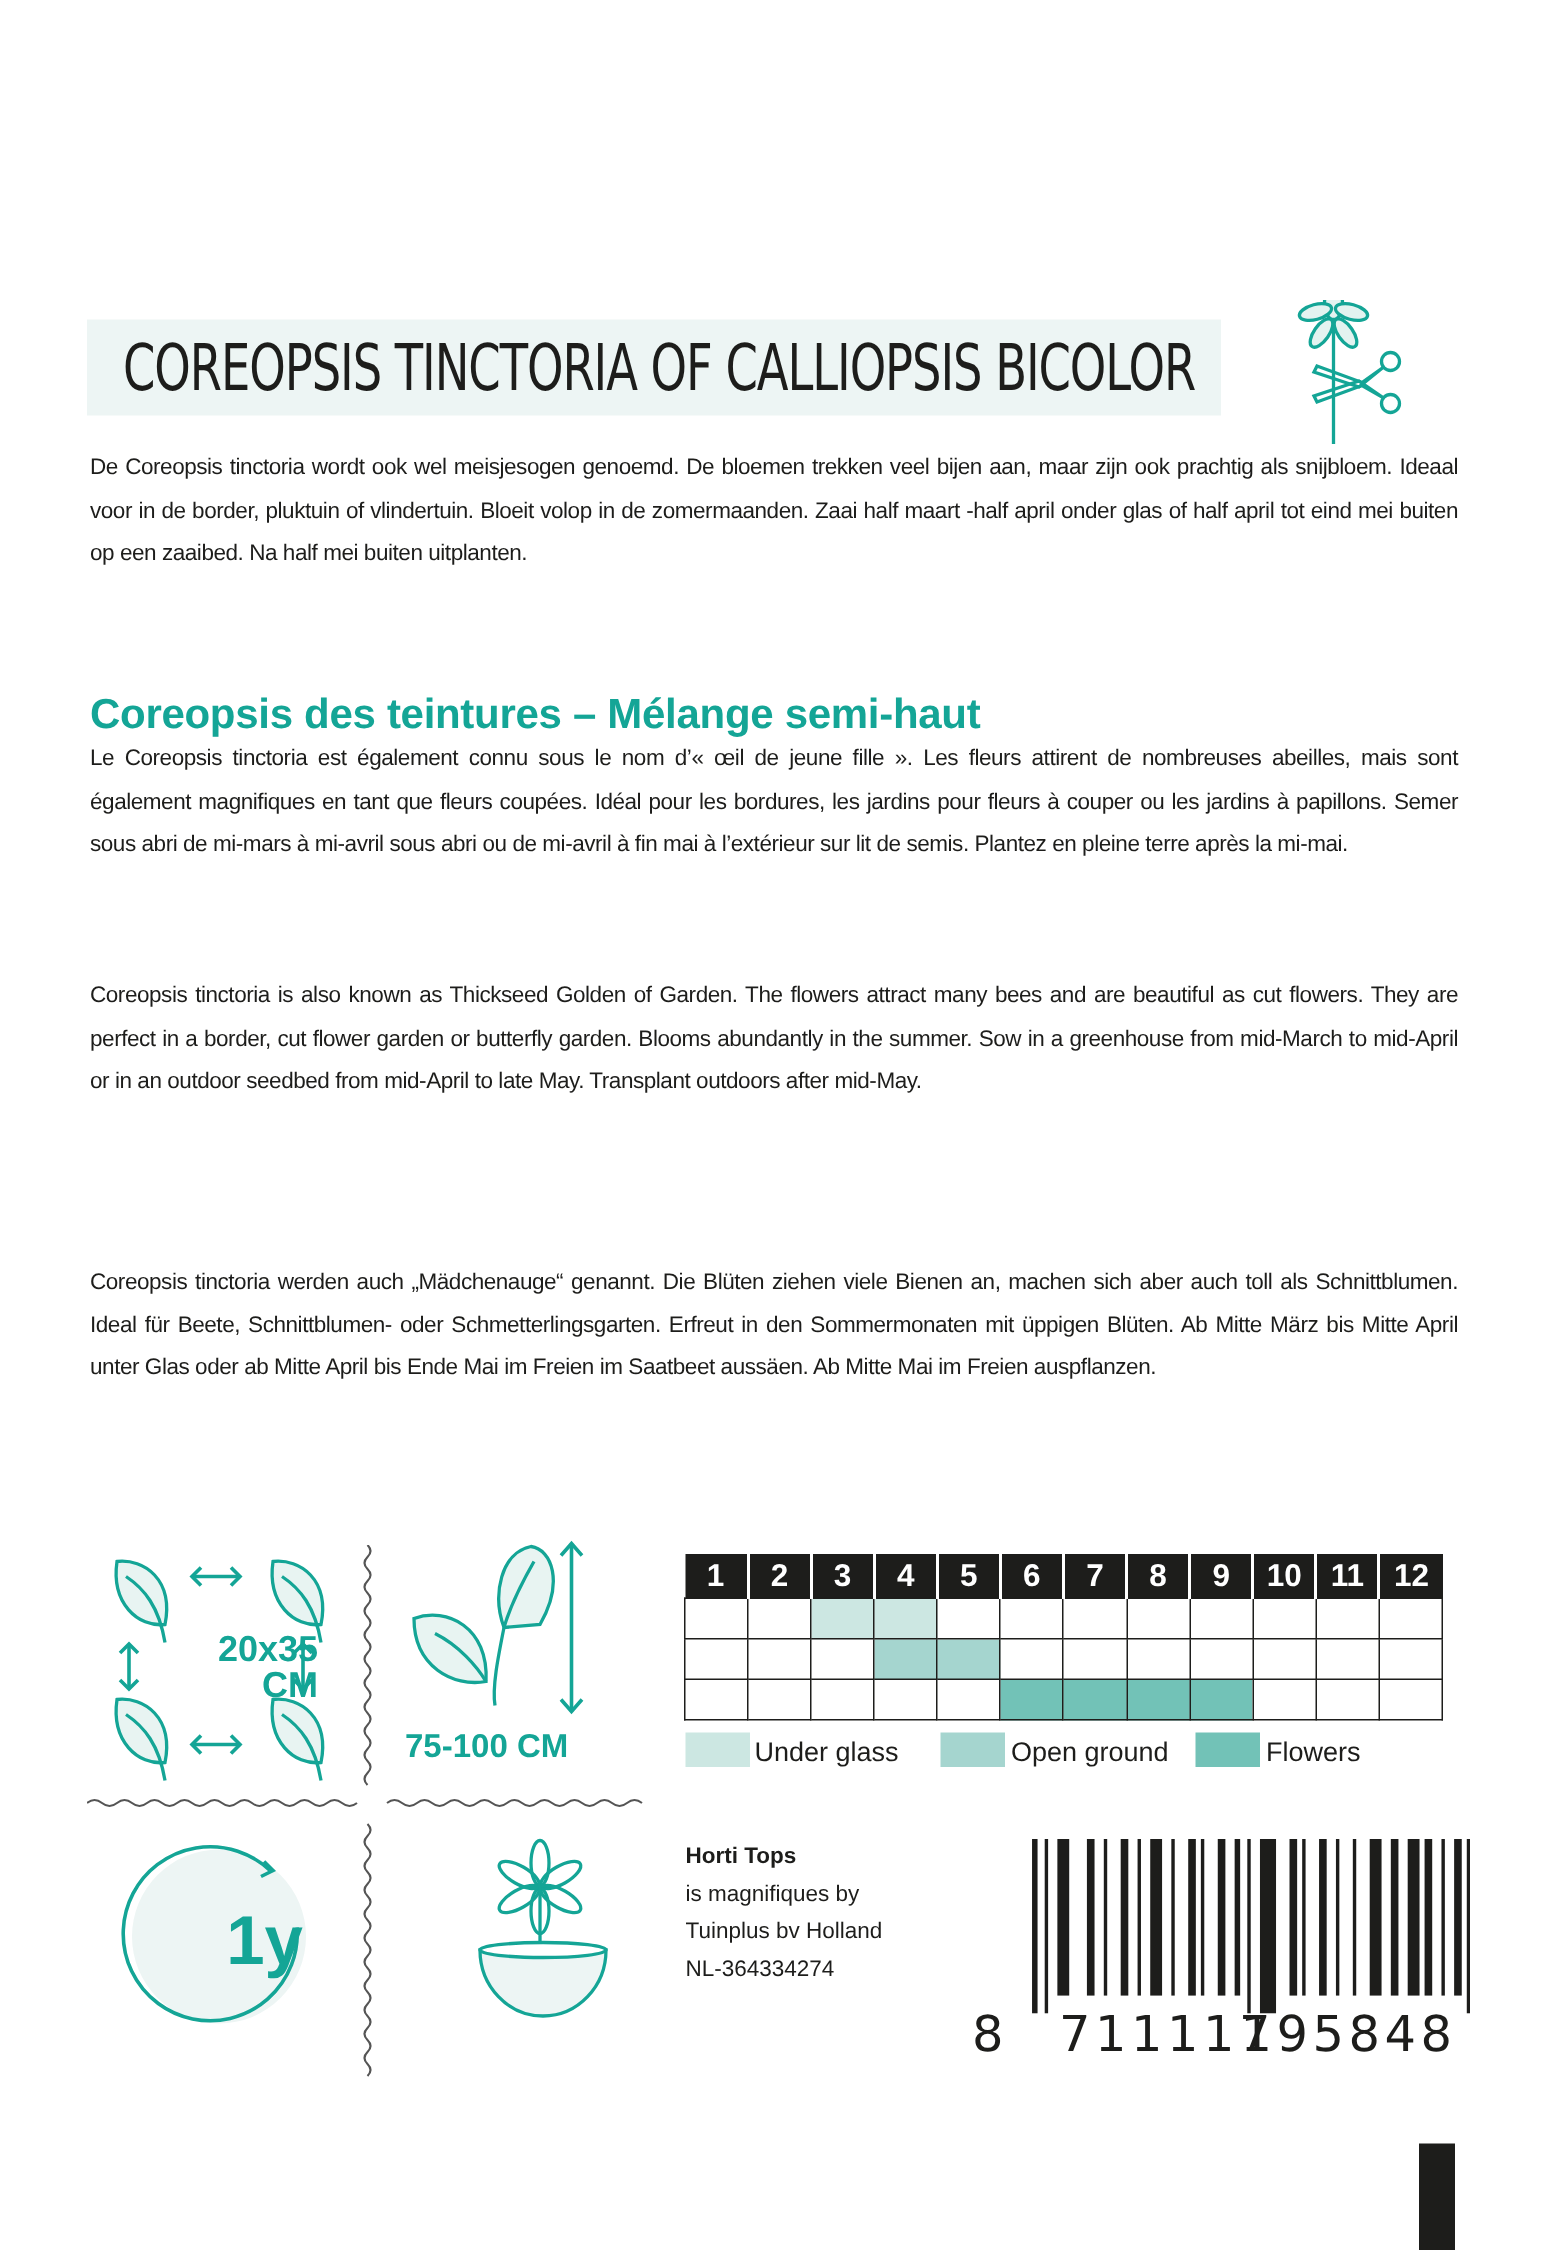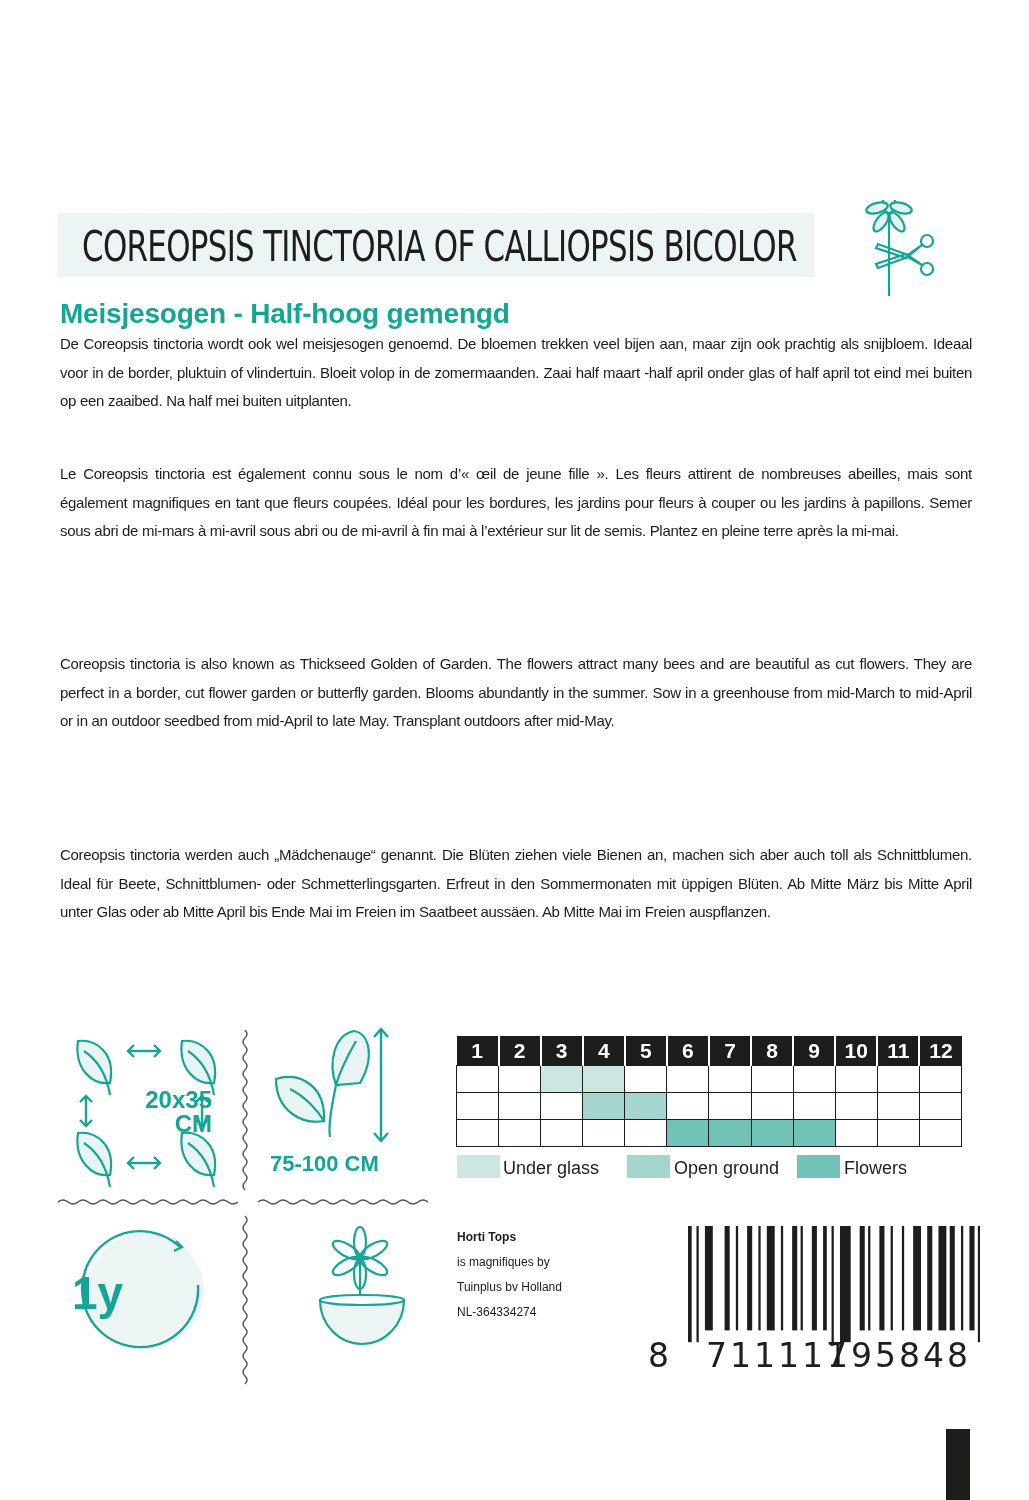--- a/index.html
+++ b/index.html
@@ -11,21 +11,21 @@
                 transform:scaleX(0.72); transform-origin:left top; color:#1d1d1b; font-weight:normal; white-space:nowrap; line-height:60px; }
   .section { left:60px; width:912px; }
   .h { color:#14a596; font-weight:bold; font-size:28px; line-height:32px; white-space:nowrap; letter-spacing:-0.2px; }
   .p { font-size:15px; line-height:28.5px; color:#1d1d1b; text-align:justify; letter-spacing:-0.3px; }
   table.cal { border-collapse:collapse; position:absolute; left:456px; top:1036px; width:506px; table-layout:fixed; }
   table.cal th { background:#1d1d1b; color:#fff; font-weight:bold; font-size:21px; height:29px; border-left:2px solid #fff; padding:0; text-align:center; }
   table.cal th:first-child { border-left:none; }
   table.cal td { border:1.5px solid #1d1d1b; height:26px; padding:0; background:#fff; }
   .legend-sw { width:43px; height:23px; }
   .legend-lbl { font-size:18px; color:#1d1d1b; line-height:23px; white-space:nowrap; }
-  .dist { left:457px; top:1225px; font-size:12px; line-height:25px; color:#1d1d1b; }
+  .dist { left:457px; top:1225px; font-size:15px; line-height:25px; color:#1d1d1b; }
   .dist b { font-weight:bold; }
   .barcode { left:672px; top:1226px; width:308px; height:118px; }
   .bc-digits { font-family:"DejaVu Sans", sans-serif; font-size:33px; color:#1d1d1b; top:1336px; line-height:40px; }
   .icon-text { color:#14a596; font-weight:bold; }
 </style>
 </head>
 <body>
 
 <div class="abs title-band"></div>
 <div class="abs title-text">COREOPSIS TINCTORIA OF CALLIOPSIS BICOLOR</div>
@@ -41,24 +41,24 @@
   <line x1="39" y1="12" x2="39" y2="96" stroke="#14a596" stroke-width="2.2"></line>
   <g fill="none" stroke="#14a596" stroke-width="2.2">
     <circle cx="77" cy="41" r="6"></circle>
     <circle cx="77" cy="69" r="6"></circle>
     <path d="M72 45 L58 55 L28 44 L26 48 L56 58 Z"></path>
     <path d="M72 65 L58 57 L28 68 L26 64 L56 54 Z"></path>
   </g>
 </svg>
 
 <div class="abs section" style="top:298px;">
-  <div class="h">Meisjesogen - Half-hoog gemengd</div>
   <div class="p">De Coreopsis tinctoria wordt ook wel meisjesogen genoemd. De bloemen trekken veel bijen aan, maar zijn ook prachtig als snijbloem. Ideaal voor in de border, pluktuin of vlindertuin. Bloeit volop in de zomermaanden. Zaai half maart -half april onder glas of half april tot eind mei buiten op een zaaibed. Na half mei buiten uitplanten.</div>
 </div>
 <div class="abs section" style="top:460px;">
+  <div class="h">Coreopsis des teintures – Mélange semi-haut</div>
   <div class="p">Le Coreopsis tinctoria est également connu sous le nom d’« œil de jeune fille ». Les fleurs attirent de nombreuses abeilles, mais sont également magnifiques en tant que fleurs coupées. Idéal pour les bordures, les jardins pour fleurs à couper ou les jardins à papillons. Semer sous abri de mi-mars à mi-avril sous abri ou de mi-avril à fin mai à l’extérieur sur lit de semis. Plantez en pleine terre après la mi-mai.</div>
 </div>
 <div class="abs section" style="top:650px;">
   <div class="p">Coreopsis tinctoria is also known as Thickseed Golden of Garden. The flowers attract many bees and are beautiful as cut flowers. They are perfect in a border, cut flower garden or butterfly garden. Blooms abundantly in the summer. Sow in a greenhouse from mid-March to mid-April or in an outdoor seedbed from mid-April to late May. Transplant outdoors after mid-May.</div>
 </div>
 <div class="abs section" style="top:841px;">
   <div class="p">Coreopsis tinctoria werden auch „Mädchenauge“ genannt. Die Blüten ziehen viele Bienen an, machen sich aber auch toll als Schnittblumen. Ideal für Beete, Schnittblumen- oder Schmetterlingsgarten. Erfreut in den Sommermonaten mit üppigen Blüten. Ab Mitte März bis Mitte April unter Glas oder ab Mitte April bis Ende Mai im Freien im Saatbeet aussäen. Ab Mitte Mai im Freien auspflanzen.</div>
 </div>
 
 <svg class="abs" style="left:60px;top:1025px;" width="175" height="165" viewBox="0 0 175 165">
@@ -108,21 +108,21 @@
 <svg class="abs" style="left:58px;top:1195px;" width="380" height="14" viewBox="0 0 380 14">
   <path d="M0 7 q5 -4 10 0 q5 4 10 0 q5 -4 10 0 q5 4 10 0 q5 -4 10 0 q5 4 10 0 q5 -4 10 0 q5 4 10 0 q5 -4 10 0 q5 4 10 0 q5 -4 10 0 q5 4 10 0 q5 -4 10 0 q5 4 10 0 q5 -4 10 0 q5 4 10 0 q5 -4 10 0 q5 4 10 0" fill="none" stroke="#555" stroke-width="1.4"></path>
   <path d="M200 7 q5 -4 10 0 q5 4 10 0 q5 -4 10 0 q5 4 10 0 q5 -4 10 0 q5 4 10 0 q5 -4 10 0 q5 4 10 0 q5 -4 10 0 q5 4 10 0 q5 -4 10 0 q5 4 10 0 q5 -4 10 0 q5 4 10 0 q5 -4 10 0 q5 4 10 0 q5 -4 10 0" fill="none" stroke="#555" stroke-width="1.4"></path>
 </svg>
 
 <svg class="abs" style="left:70px;top:1225px;" width="140" height="140" viewBox="0 0 140 140">
   <circle cx="76" cy="66" r="58" fill="#edf5f4"></circle>
   <path d="M128 60 A58 58 0 1 1 110 22" fill="none" stroke="#14a596" stroke-width="2.4" transform="rotate(0)"></path>
   <path d="M106 16 L112 22 L104 26" fill="none" stroke="#14a596" stroke-width="2.4"></path>
 </svg>
-<div class="abs icon-text" style="left:72px;top:1268px;width:130px;text-align:left;font-size:46px;line-height:50px;">1y</div>
+<div class="abs icon-text" style="left:72px;top:1268px;width:130px;text-align:right;font-size:46px;line-height:50px;">1y</div>
 
 <svg class="abs" style="left:300px;top:1222px;" width="120" height="150" viewBox="0 0 120 150">
   <g fill="none" stroke="#14a596" stroke-width="2.2">
     <ellipse cx="60" cy="20" rx="6" ry="15"></ellipse>
     <ellipse cx="60" cy="20" rx="6" ry="15" transform="rotate(60 60 36)"></ellipse>
     <ellipse cx="60" cy="20" rx="6" ry="15" transform="rotate(120 60 36)"></ellipse>
     <ellipse cx="60" cy="20" rx="6" ry="15" transform="rotate(180 60 36)"></ellipse>
     <ellipse cx="60" cy="20" rx="6" ry="15" transform="rotate(240 60 36)"></ellipse>
     <ellipse cx="60" cy="20" rx="6" ry="15" transform="rotate(300 60 36)"></ellipse>
     <line x1="60" y1="36" x2="60" y2="76"></line>

